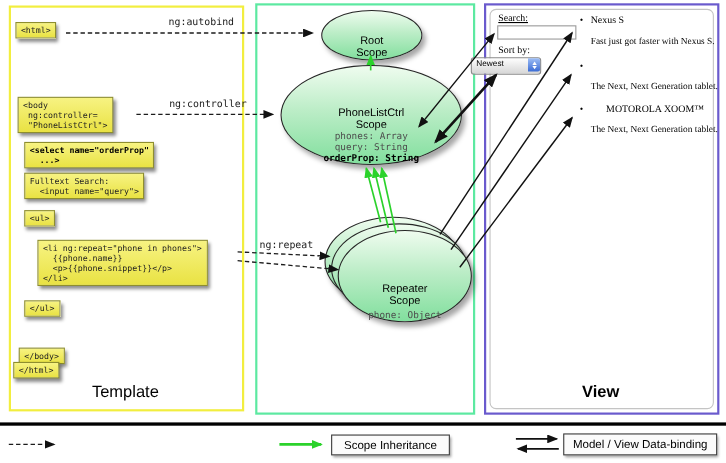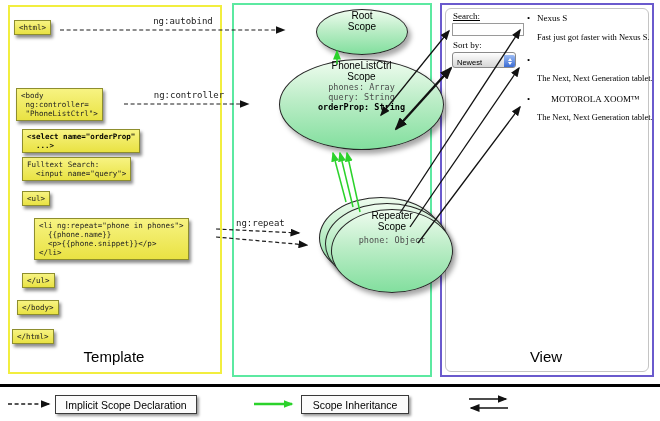--- a/index.html
+++ b/index.html
@@ -7,44 +7,44 @@
          font-family:"Liberation Sans",sans-serif;}
   .panel{position:absolute;border:2px solid;z-index:1;}
   .panel-template{left:8px;top:5px;width:210px;height:365px;border-color:#f2ee3f;}
   .panel-model{left:232px;top:3px;width:196px;height:370px;border-color:#5ce9a1;}
   .panel-view{left:440px;top:3px;width:210px;height:370px;border-color:#6a5acd;}
   .view-inner{position:absolute;left:3px;top:3px;right:3px;bottom:3px;
               border:1px solid #c4c4c4;border-radius:6px;}
   .panel-label{position:absolute;z-index:6;font-size:15px;color:#000;text-align:center;}
   .lbl-template{left:8px;top:348px;width:212px;}
   .lbl-model{left:232px;top:348px;width:198px;}
-  .lbl-view{left:440px;top:348px;width:212px;}
+  .lbl-view{left:440px;top:348px;width:212px;font-weight:bold;}
 
   .codebox{position:absolute;z-index:2;background:linear-gradient(180deg,#f7f382,#e9e243);
            border:1px solid #8e8e2e;box-shadow:2px 3px 3px rgba(0,0,0,.45);
            font:7.5px/9px "DejaVu Sans Mono",monospace;color:#222;
            padding:2px 4px;white-space:pre;}
   .codebox.bold{font-weight:bold;color:#000;}
 
   .ellipse{position:absolute;z-index:2;border:1.5px solid #262626;border-radius:50%;
            background:linear-gradient(180deg,#effcef 0%,#bcedc7 45%,#82df9e 100%);
            box-shadow:3px 4px 5px rgba(0,0,0,.35);
-           display:flex;flex-direction:column;align-items:center;justify-content:flex-start;
-           text-align:center;margin-left:24px;}
+           display:flex;flex-direction:column;align-items:center;justify-content:flex-end;
+           text-align:center;}
   .scope-title{font:10px/11px "Liberation Sans",sans-serif;color:#000;white-space:pre;}
   .scope-prop{font:8.5px/10px "DejaVu Sans Mono",monospace;color:#4d4d4d;white-space:pre;}
   .scope-prop.bold{font-weight:bold;color:#000;}
 
   .ng-label{position:absolute;z-index:6;font:9px "DejaVu Sans Mono",monospace;color:#1a1a1a;text-align:right;}
 
   .vlabel{position:absolute;z-index:3;font:9px "Liberation Serif",serif;color:#000;}
   .vsearch{position:absolute;z-index:3;left:452px;top:23px;width:66px;height:11px;
            border:1px solid #9a9a9a;background:#fff;font:8px "Liberation Serif",serif;padding:0 2px;}
-  .dropdown{position:absolute;z-index:3;left:452px;top:52px;width:62px;height:14px;
-            border:1px solid #8a8a8a;border-radius:3px;display:flex;align-items:flex-end;
+  .dropdown{position:absolute;z-index:3;left:428px;top:52px;width:62px;height:14px;
+            border:1px solid #8a8a8a;border-radius:3px;display:flex;align-items:flex-start;
             background:linear-gradient(#fefefe,#d6d6d6);}
   .dd-text{font:7.5px "Liberation Sans",sans-serif;color:#000;padding-left:4px;}
   .dd-stepper{margin-left:auto;width:11px;height:12px;border-radius:0 2px 2px 0;
               background:linear-gradient(#9dbdf5,#3b6cd4);display:flex;flex-direction:column;
               align-items:center;justify-content:center;gap:1px;}
   .tri-up{width:0;height:0;border-left:2.5px solid transparent;border-right:2.5px solid transparent;
           border-bottom:3px solid #fff;}
   .tri-dn{width:0;height:0;border-left:2.5px solid transparent;border-right:2.5px solid transparent;
           border-top:3px solid #fff;}
   .vitem-bullet{position:absolute;z-index:3;font:9px "Liberation Serif",serif;color:#000;}
@@ -79,21 +79,21 @@
   <div class="codebox bold" style="left:22px;top:129px;">&lt;select name="orderProp"
   ...&gt;</div>
   <div class="codebox" style="left:22px;top:157px;">Fulltext Search:
   &lt;input name="query"&gt;</div>
   <div class="codebox" style="left:22px;top:191px;">&lt;ul&gt;</div>
   <div class="codebox" style="left:34px;top:218px;">&lt;li ng:repeat="phone in phones"&gt;
   {{phone.name}}
   &lt;p&gt;{{phone.snippet}}&lt;/p&gt;
 &lt;/li&gt;</div>
   <div class="codebox" style="left:22px;top:273px;">&lt;/ul&gt;</div>
-  <div class="codebox" style="left:17px;top:300px;">&lt;/body&gt;</div>
+  <div class="codebox" style="left:17px;top:316px;">&lt;/body&gt;</div>
   <div class="codebox" style="left:12px;top:329px;">&lt;/html&gt;</div>
 
   <div class="ellipse" style="left:292px;top:9px;width:90px;height:44px;">
     <div class="scope-title">Root
 Scope</div>
   </div>
 
   <div class="ellipse" style="left:255px;top:59px;width:163px;height:89px;">
     <div class="scope-title">PhoneListCtrl
 Scope</div>
@@ -185,16 +185,16 @@
     <g stroke="#2bd22b" stroke-width="2.4" fill="none">
       <path d="M254,404 L292,404" marker-end="url(#mg)"></path>
     </g>
     <g stroke="#111" stroke-width="1.6" fill="none">
       <path d="M469,399 L506,399" marker-end="url(#mb)"></path>
       <path d="M508,408 L471,408" marker-end="url(#mb)"></path>
     </g>
   </svg>
 
   <div class="divider"></div>
-  <div class="legend-box" style="left:55px;top:395px;width:140px;height:17px;">Implicit Scope Declaration</div>
   <div class="legend-box" style="left:301px;top:395px;width:106px;height:17px;">Scope Inheritance</div>
+  <div class="legend-box" style="left:512px;top:394px;width:138px;height:18px;">Model / View Data-binding</div>
 
 </div>
 
 </body></html>

